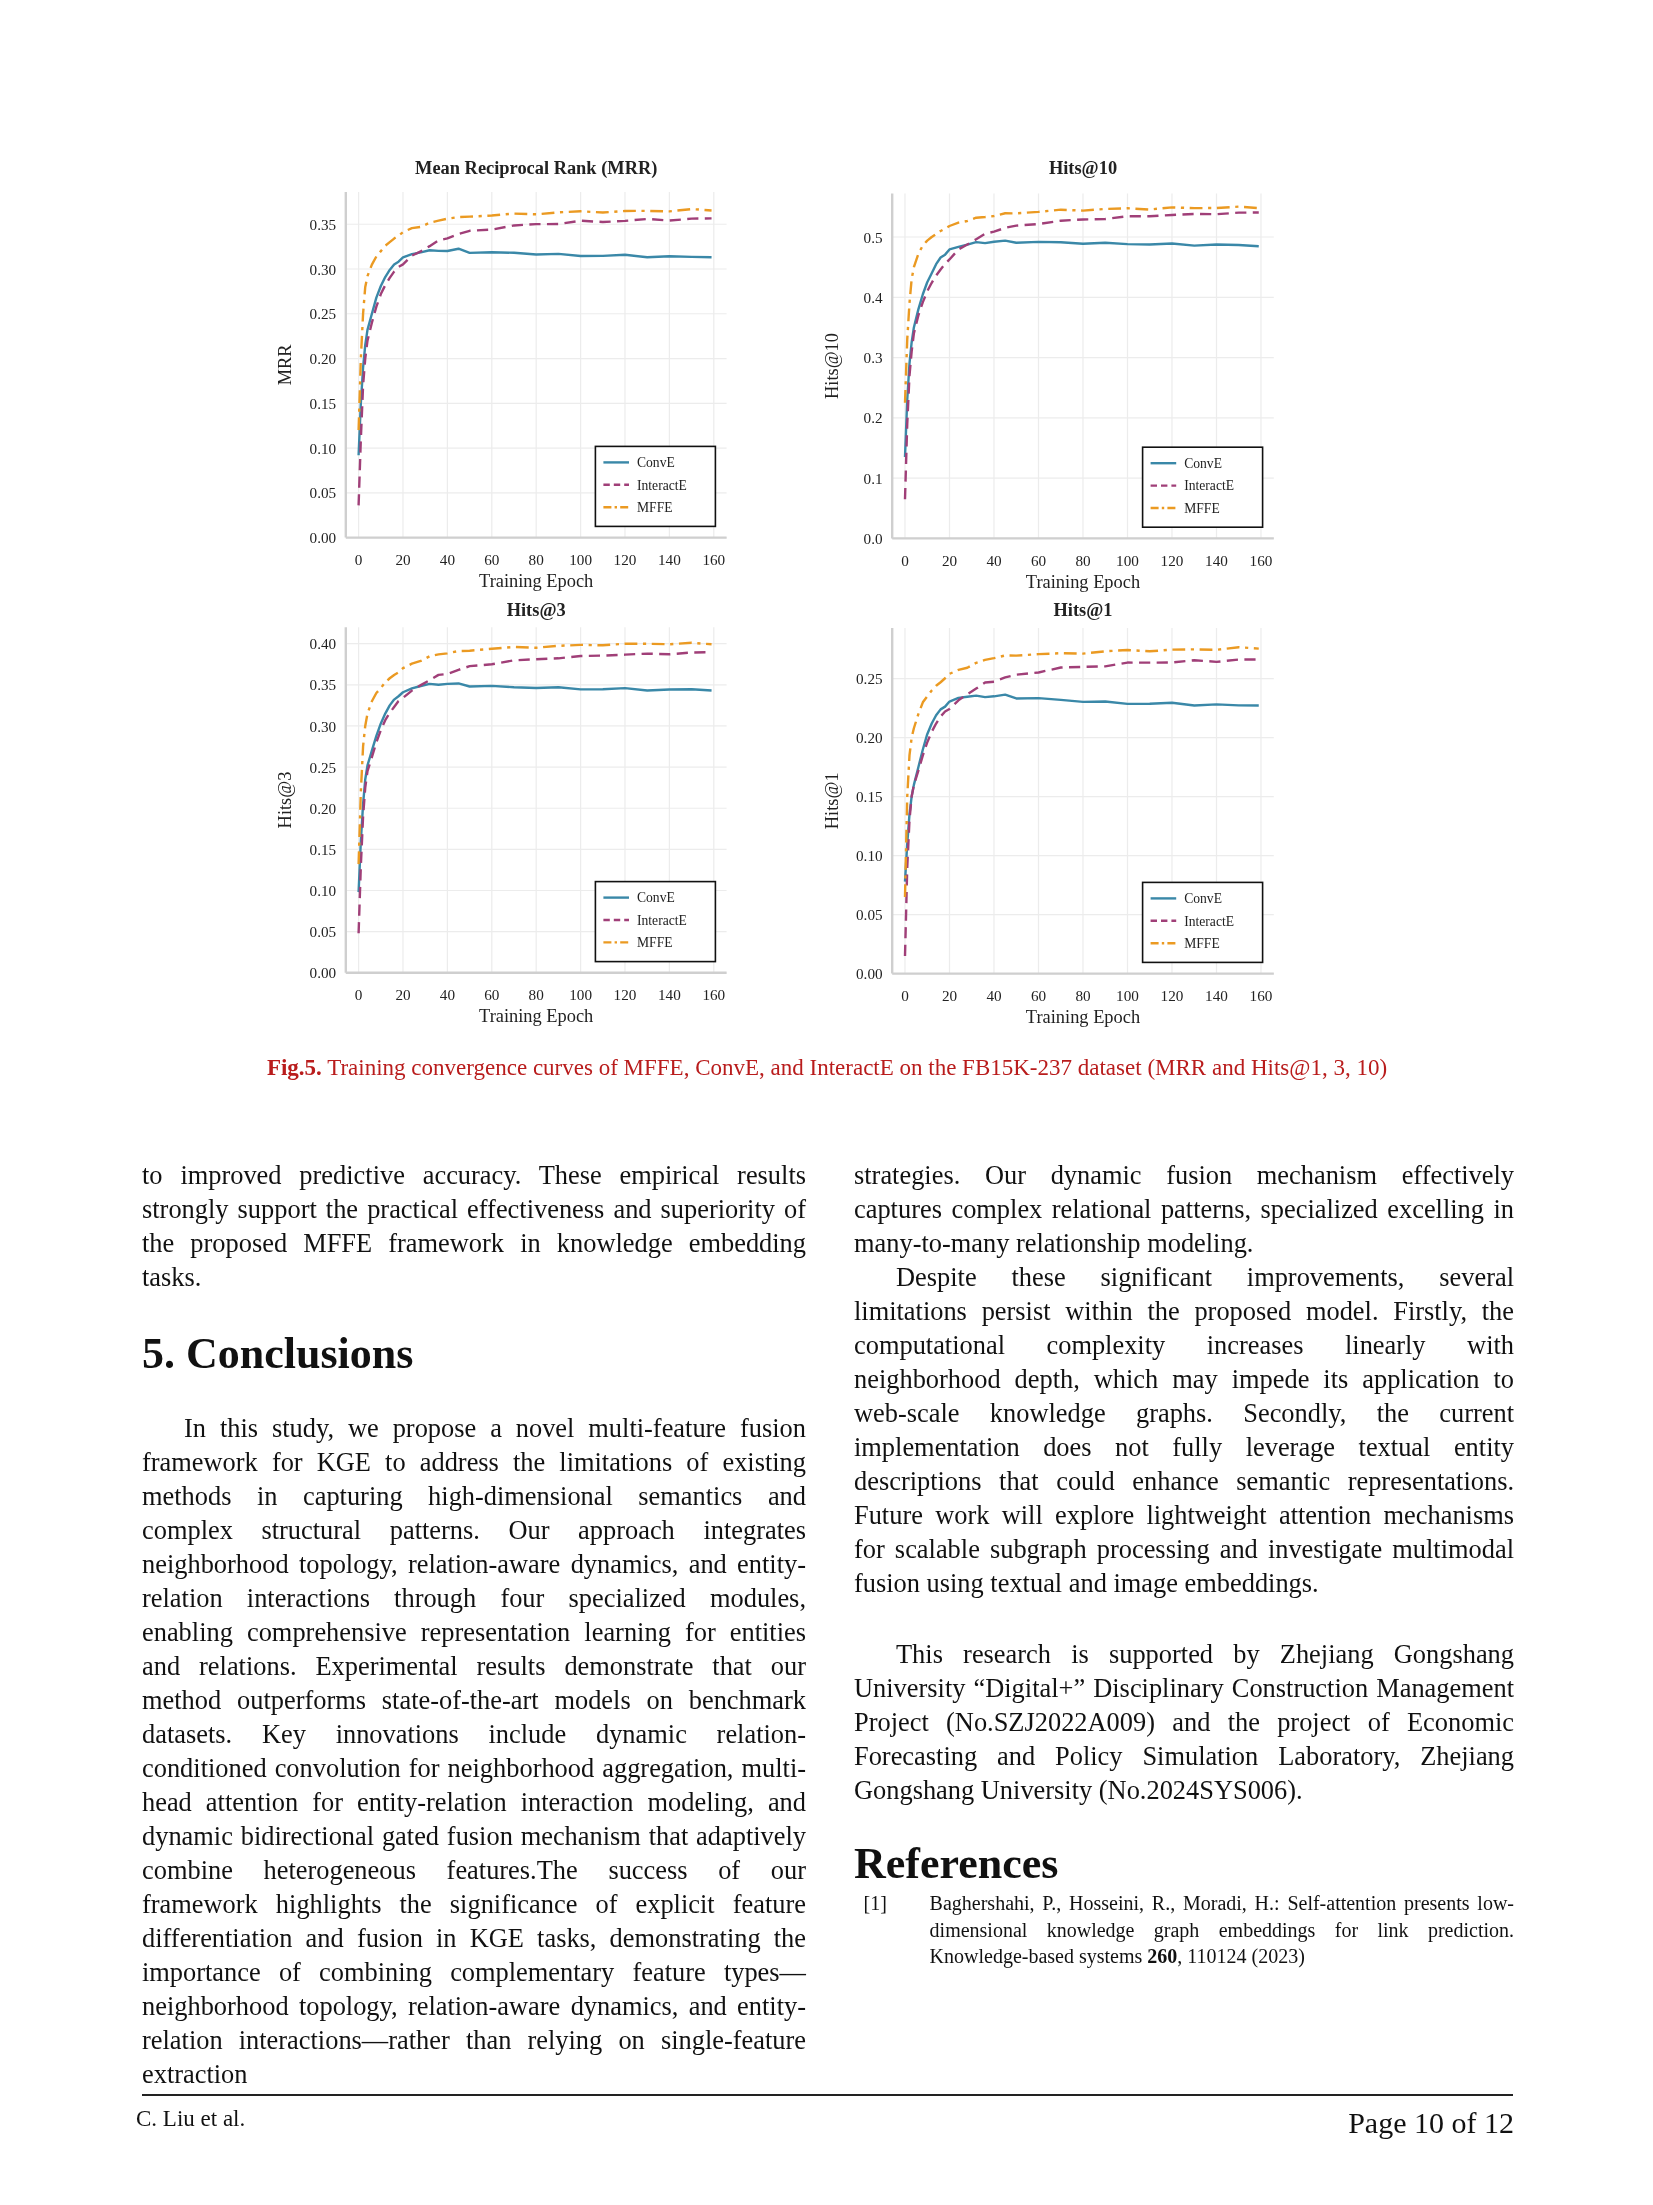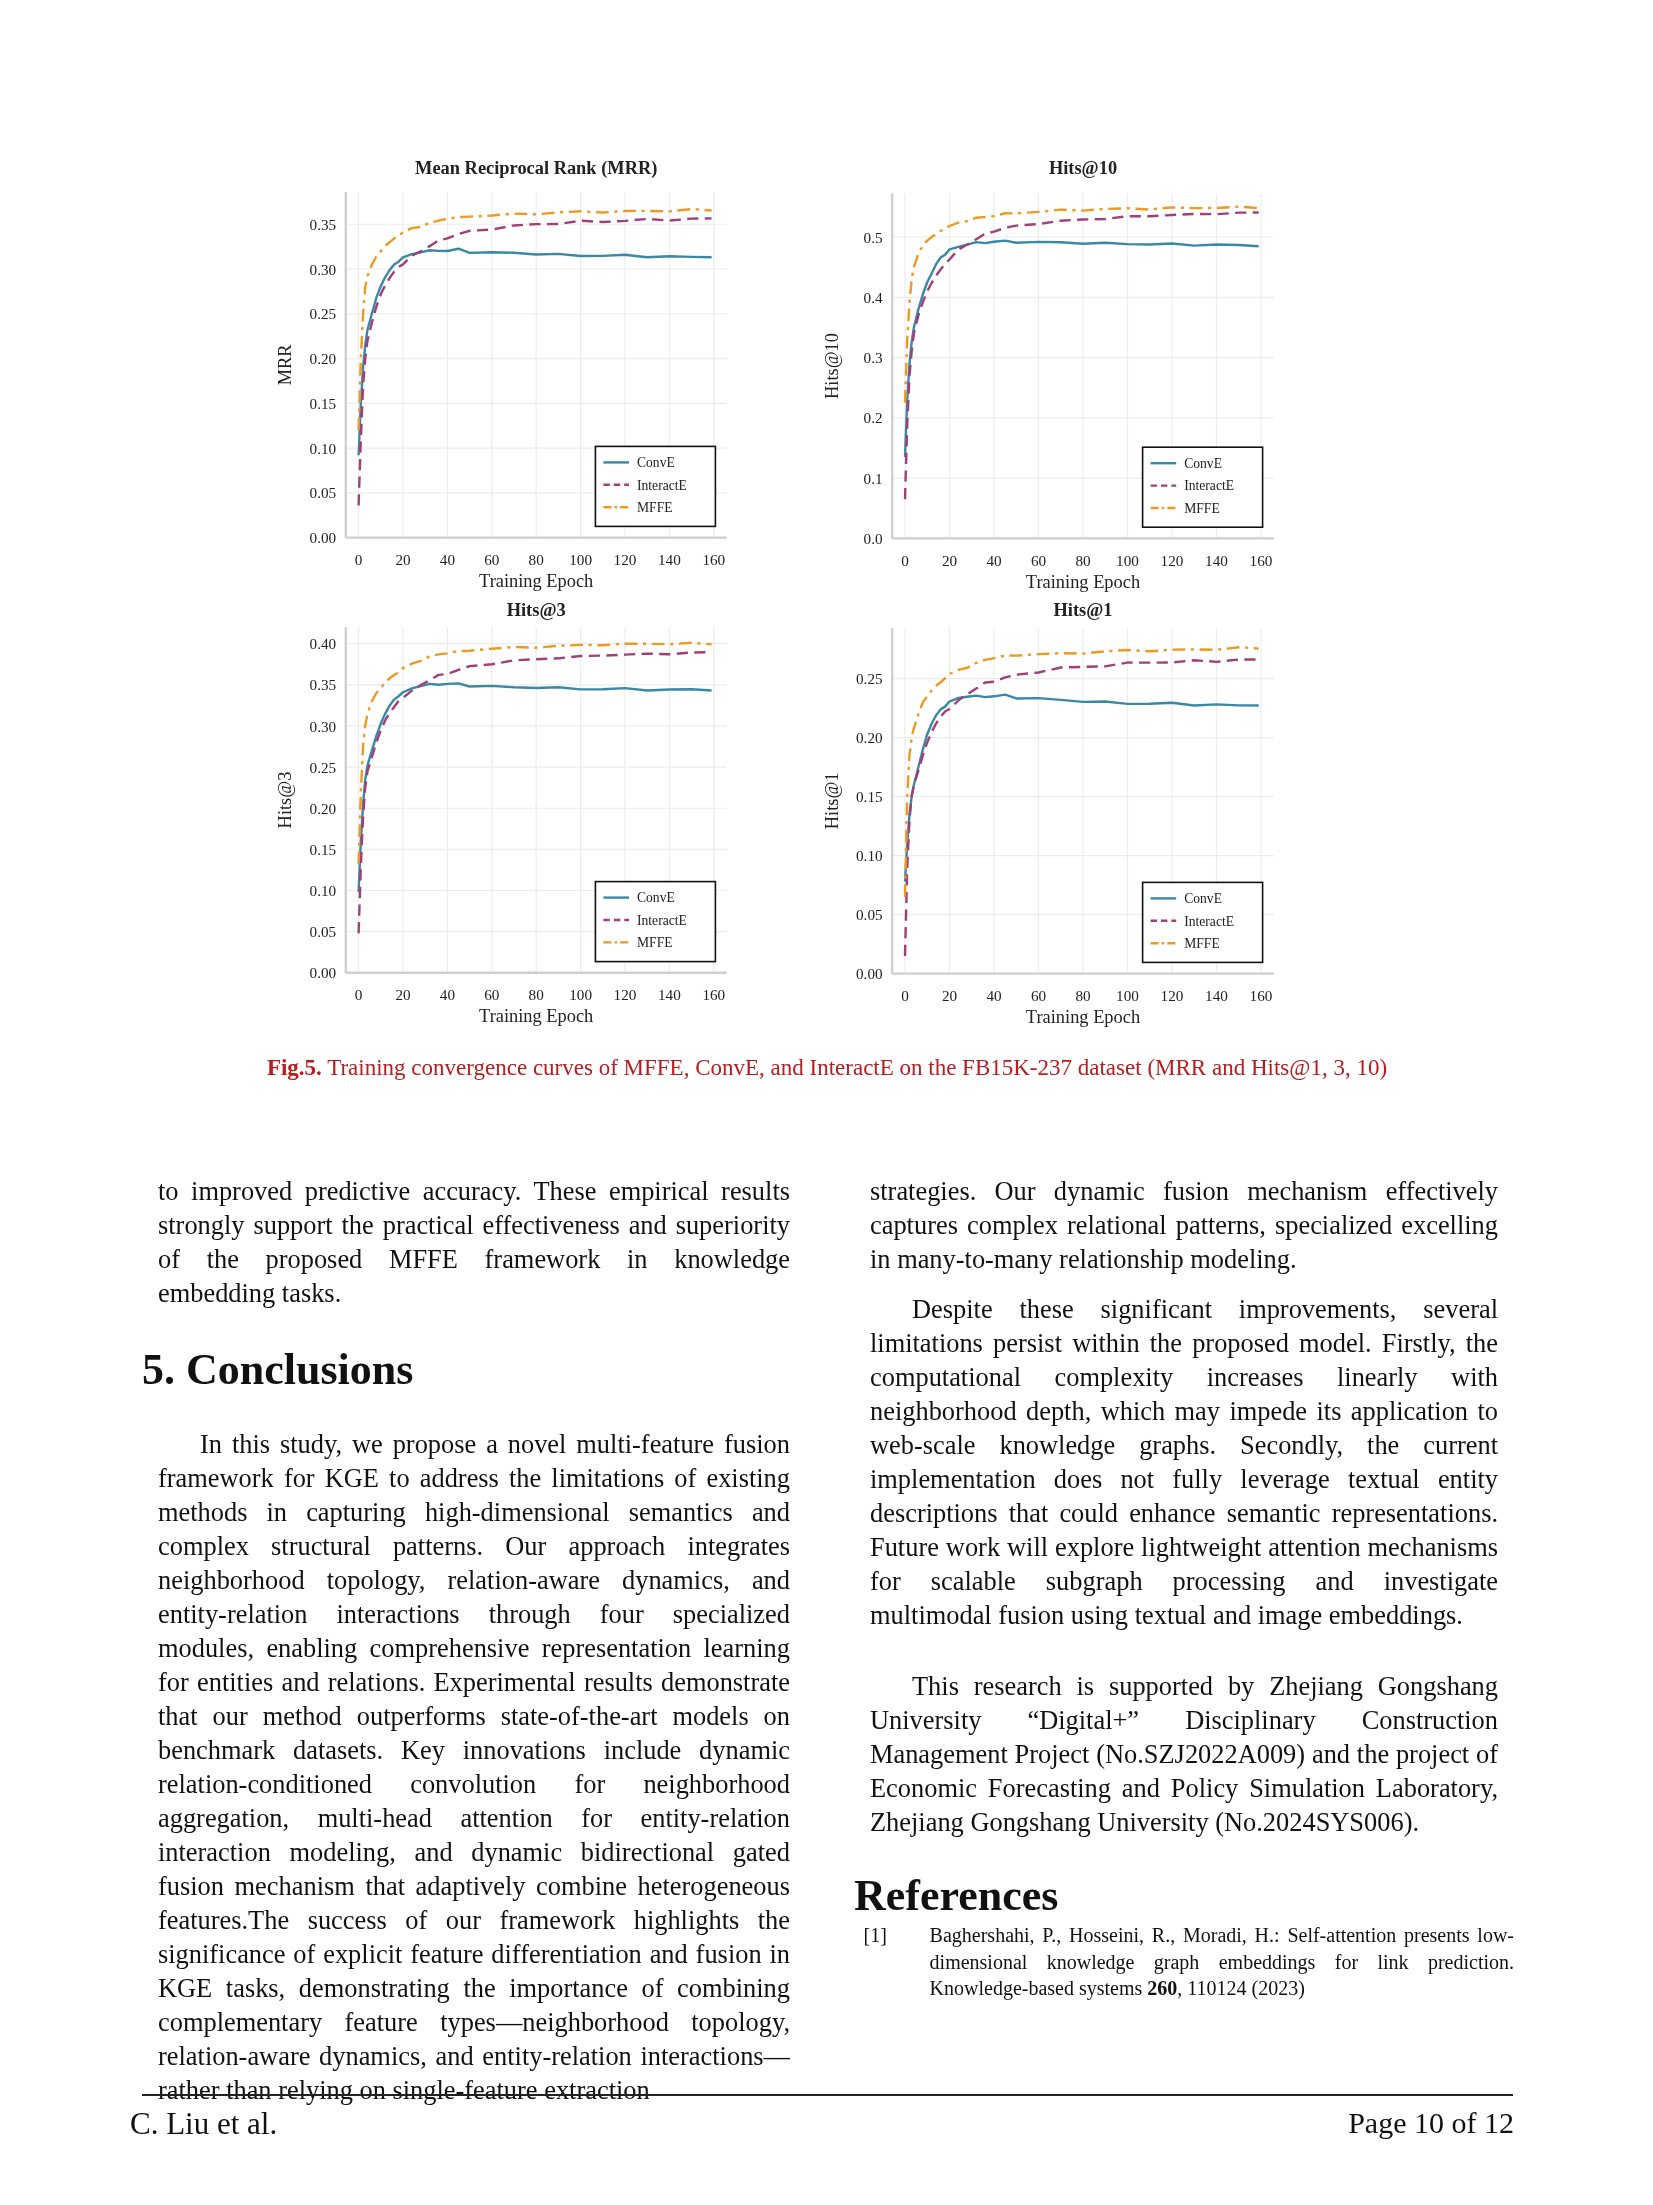--- a/index.html
+++ b/index.html
@@ -4,30 +4,30 @@
 <style>
   html, body { margin:0; padding:0; background:#ffffff; }
   body { width:1654px; height:2205px; position:relative; overflow:hidden;
          font-family:"Liberation Serif","DejaVu Serif",serif; color:#111; }
   .chart-svg { position:absolute; left:0; top:0; }
   .chart-svg text { font-family:"Liberation Serif","DejaVu Serif",serif; fill:#222; }
   .caption { position:absolute; left:0; width:1654px; top:1055px; text-align:center;
              font-size:23px; color:#b91c1c; }
   .caption b { font-weight:bold; }
   .col { position:absolute; font-size:26.4px; line-height:34px; text-align:justify; }
-  .col p { margin:16px; }
+  .col p { margin:0; }
   .col .indent { text-indent:42px; }
   .left-col { left:142px; width:664px; top:1158px; }
   .right-col { left:854px; width:660px; top:1158px; }
   h2 { font-size:44px; font-weight:bold; margin:0; line-height:40px; }
   .ref { font-size:20px; line-height:26.4px; display:flex; text-align:justify; }
   .ref .num { width:38px; flex:none; padding-left:9.6px; }
   .ref .body { flex:1;margin-left:28px; }
   .footer-rule { position:absolute; left:142px; width:1371px; top:2094px; height:1.6px; background:#222; }
-  .footer-left { position:absolute; left:130px; top:2106px; font-size:31px; }
+  .footer-left { position:absolute; left:136px; top:2106px; font-size:23px; }
   .footer-right { position:absolute; right:140px; top:2106px; font-size:30px; }
 </style>
 </head>
 <body>
 
 <svg class="chart-svg" width="1654" height="1048" id="fig-svg" viewBox="0 0 2067 1310">
     <g>
       <line x1="448" x2="448" y1="240" y2="672" stroke="#ececec" stroke-width="1.5"></line>
       <line x1="503.5" x2="503.5" y1="240" y2="672" stroke="#ececec" stroke-width="1.5"></line>
       <line x1="559" x2="559" y1="240" y2="672" stroke="#ececec" stroke-width="1.5"></line>

